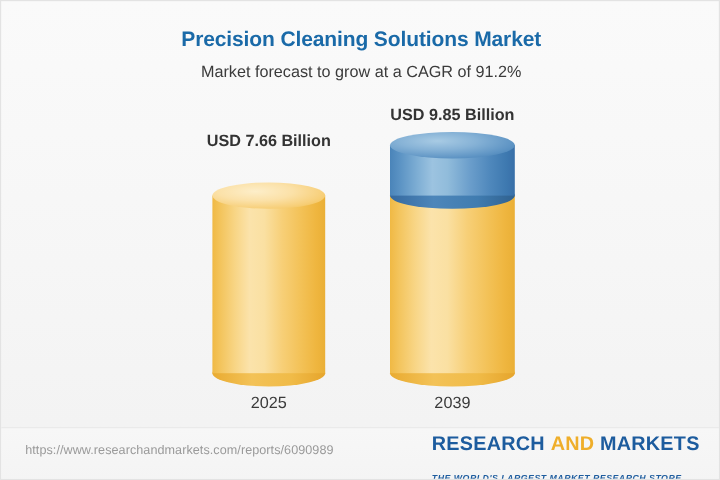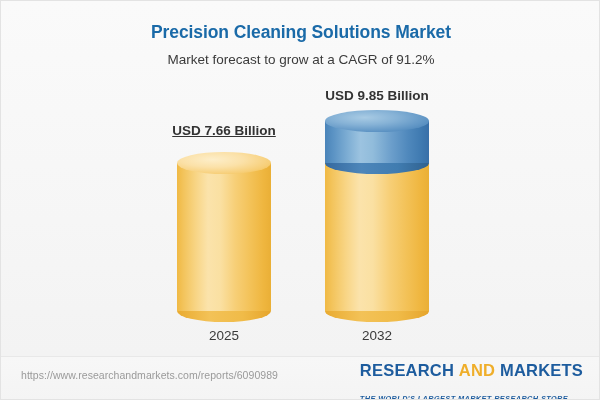--- a/index.html
+++ b/index.html
@@ -38,21 +38,21 @@
   .bar-group { position:absolute; bottom:45px; }
   .bar-group.g0 { left:176px; width:94px; }
   .bar-group.g1 { left:324px; width:104px; }
 
   
   .value-label {
     position:absolute; left:50%; transform:translateX(-50%);
     white-space:nowrap;
     font-size:13.5px; font-weight:bold; color:#333333;
   }
-  .g0 .value-label { bottom:173px;text-decoration:underline; }
+  .g0 .value-label { bottom:186px; }
   .g1 .value-label { bottom:208px; }
 
   
   .cat-label {
     position:absolute; left:50%; transform:translateX(-50%);
     bottom:-32px;
     font-size:13.5px; color:#3a3a3a; white-space:nowrap;text-align:center;
   }
 
   
@@ -178,21 +178,21 @@
           <div class="body"></div>
         </div>
 
         <div class="seg blue" style="height:42px; bottom:148px;">
           <div class="foot"></div>
           <div class="body"></div>
           <div class="cap"></div>
         </div>
       </div>
 
-      <div class="cat-label">2032</div>
+      <div class="cat-label">2039</div>
     </div>
 
   </div>
 
   <div id="footer-divider"></div>
   <div id="footer">
     <div id="source-url">https://www.researchandmarkets.com/reports/6090989</div>
 
     <div id="logo">
       <div id="logo-wordmark">

